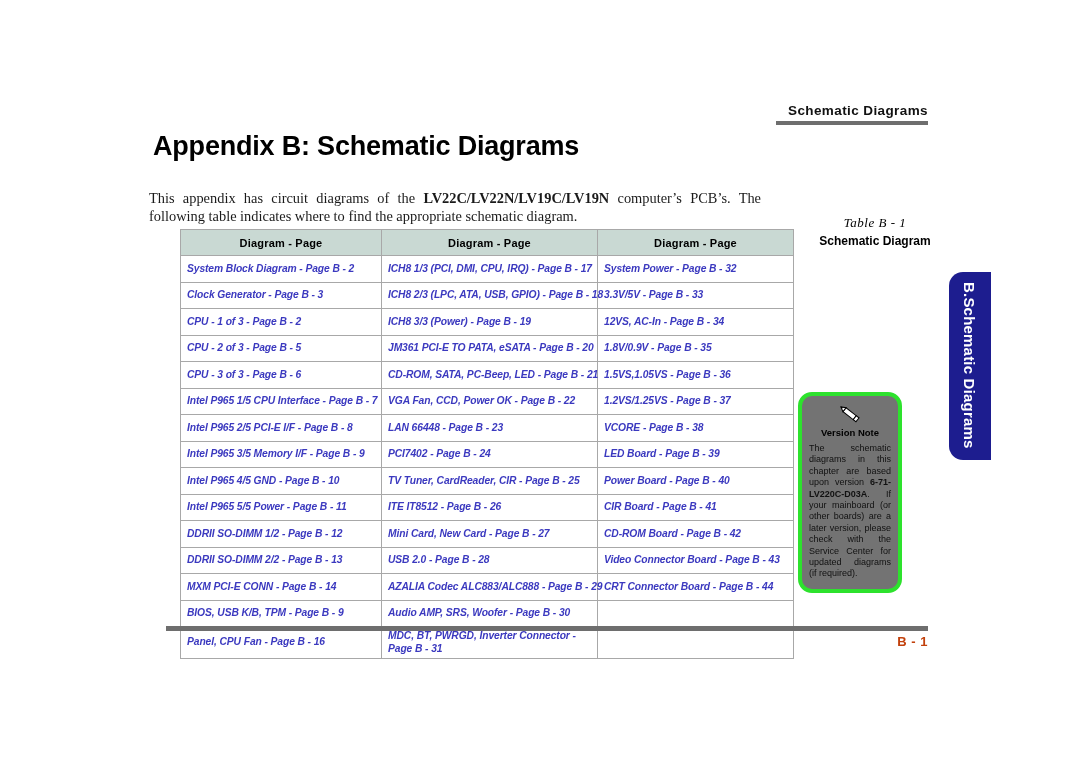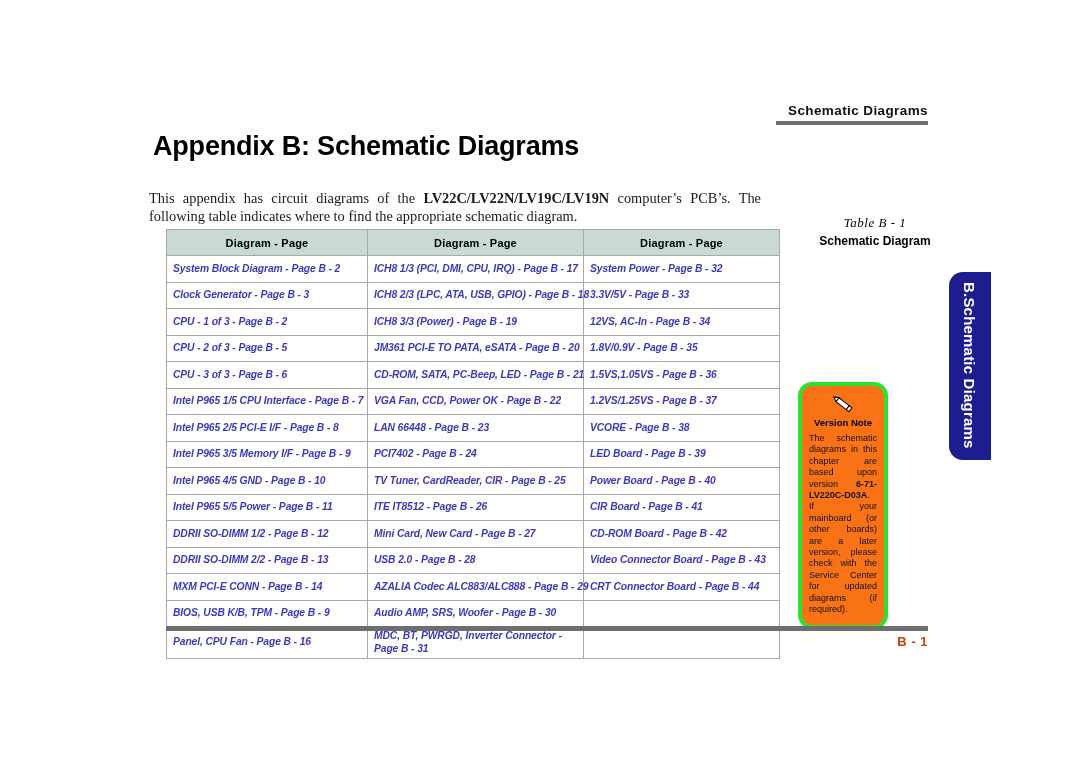--- a/index.html
+++ b/index.html
@@ -61,21 +61,21 @@
     line-height: 17.5px;
     color: #1a1a1a;
     text-align: justify;
   }
   .intro b { font-weight: bold; }
 
   
   .diagram-table {
     position: absolute;
     top: 229px;
-    left: 166px;
+    left: 180px;
     width: 613px;
     border-collapse: collapse;
     border: 1px solid #808080;
     background: #ffffff;
     table-layout: fixed;
   }
   .diagram-table th,
   .diagram-table td {
     border: 1px solid #a8a8a8;
     padding: 3px 6px;
@@ -128,26 +128,26 @@
     font-family: "Liberation Sans", sans-serif;
     font-size: 12px;
     font-weight: bold;
     color: #000000;
     text-align: center;
   }
 
   
   .version-note {
     position: absolute;
-    top: 382px;
+    top: 392px;
     left: 798px;
-    width: 90px;
+    width: 104px;
     padding: 8px 7px 9px 7px;
     box-sizing: border-box;
-    background: #f97316;
+    background: #737373;
     border: 4px solid #2de22d;
     border-radius: 14px;
   }
   .version-note .vn-icon {
     display: block;
     margin: 0 auto 3px auto;
     width: 28px;
     height: 20px;
   }
   .version-note .vn-title {

